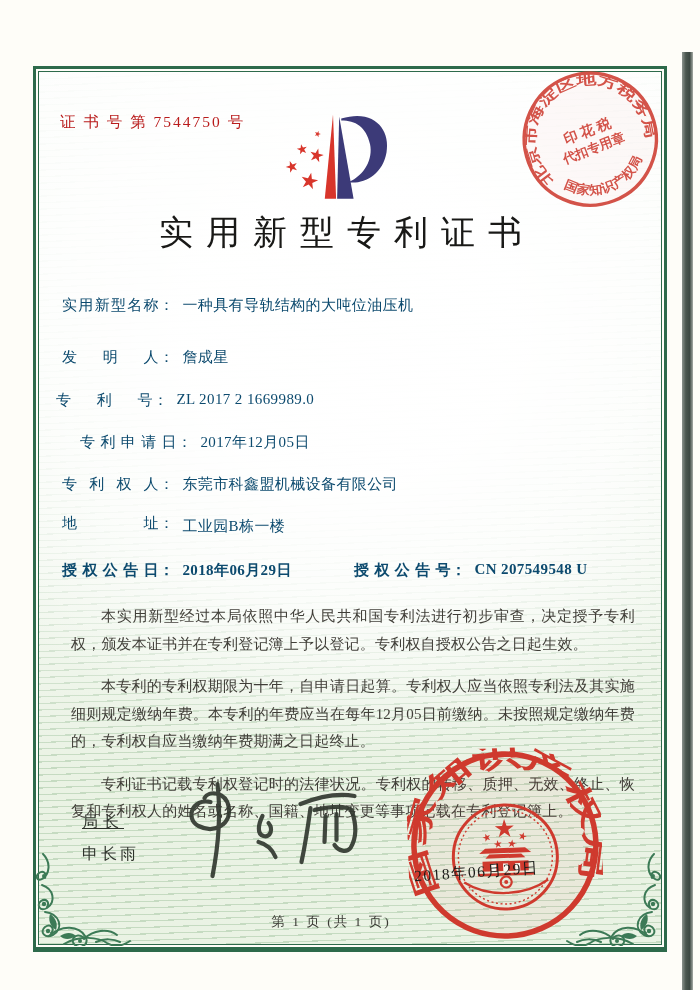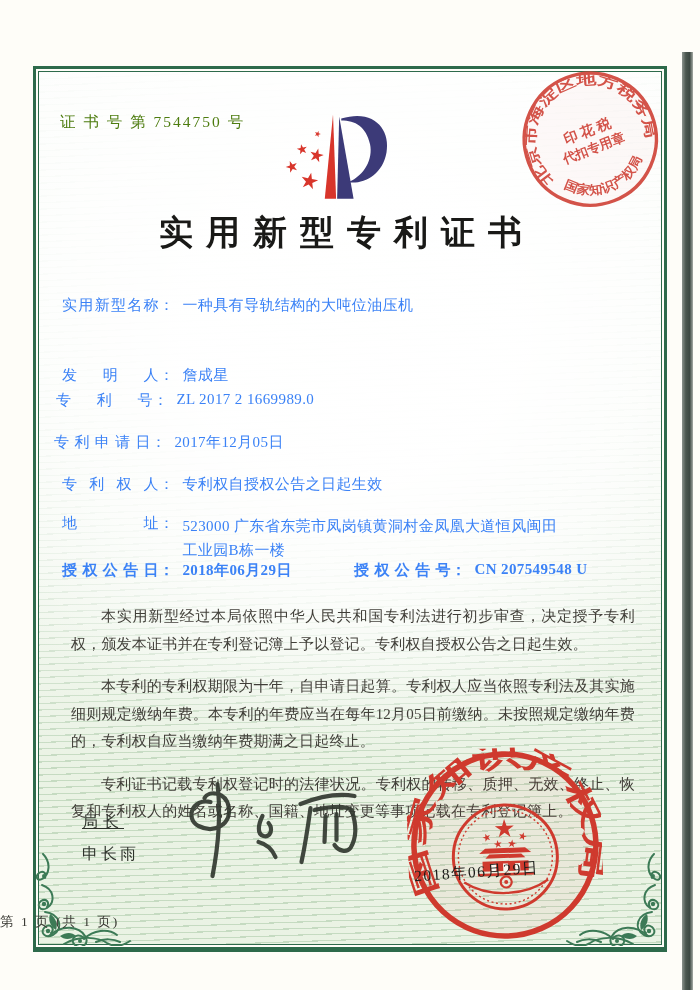--- a/index.html
+++ b/index.html
@@ -9,39 +9,39 @@
         background:linear-gradient(90deg,#8b938d 0%,#4b5750 35%,#3c4842 70%,#a7aca6 100%);}
   .frame{position:absolute;left:33px;top:66px;width:634px;height:886px;box-sizing:border-box;
         border:3px solid #2d6a4b;border-bottom-width:5px;}
   .frame-inner{position:absolute;inset:2px;border:1px solid #2d6a4b;
         background-color:#e9f2e3;
         background-image:
           radial-gradient(ellipse 78% 50% at 50% 30%, rgba(255,255,255,.97) 35%, rgba(255,255,255,.72) 62%, rgba(255,255,255,0) 96%),
           linear-gradient(180deg, rgba(255,255,255,.9) 0%, rgba(255,255,255,.5) 55%, rgba(255,255,255,.05) 80%),
           repeating-linear-gradient(178deg, rgba(104,158,104,.30) 0px, rgba(104,158,104,.30) 1.2px, rgba(255,255,255,0) 1.2px, rgba(255,255,255,0) 6.5px);}
   .t{position:absolute;white-space:nowrap;}
-  .cert-no{left:60px;top:112px;font-size:15.5px;letter-spacing:2px;color:#4d7c0f;}
-  .title{left:0;right:38px;top:210px;text-align:center;font-size:34px;font-weight:bold;
+  .cert-no{left:60px;top:112px;font-size:15.5px;letter-spacing:2px;color:#b91c1c;}
+  .title{left:0;right:38px;top:210px;text-align:center;font-size:34px;font-weight:normal;
         letter-spacing:13px;color:#191917;margin-left:32px;}
-  .frow{font-size:15px;letter-spacing:.4px;color:#3b82f6;}
+  .frow{font-size:15px;letter-spacing:.4px;color:#0c4a6e;}
   .flabel{display:inline-block;width:97px;text-align:justify;text-align-last:justify;vertical-align:top;}
   .fcolon{display:inline-block;margin-right:8px;vertical-align:top;}
   .fvalue{display:inline-block;vertical-align:top;}
   .addr-val{line-height:24px;}
   .grant2{position:absolute;left:292px;top:0;}
   .paras{position:absolute;left:56px;top:588px;width:594px;}
   .paras p{margin:15px;text-indent:2em;font-size:15px;line-height:27.5px;letter-spacing:.2px;
         text-align:justify;color:#403e38;}
   .officer-title{left:82px;top:812px;font-size:16px;letter-spacing:5px;color:#2e332c;text-decoration:underline;}
   .officer-name{left:82px;top:844px;font-size:16px;letter-spacing:3px;color:#2e332c;}
   .sig{position:absolute;left:168px;top:780px;}
   .seal{position:absolute;left:408px;top:748px;transform:rotate(-2deg);}
   .seal-date{left:414px;top:862px;font-size:15.5px;letter-spacing:1.5px;color:#1d1d1b;
         transform:rotate(-4deg);font-family:"Liberation Serif","DejaVu Serif",serif;}
-  .footer{left:0;right:38px;top:913px;font-size:13.5px;letter-spacing:2px;color:#3b3b35;}
+  .footer{left:0;right:38px;top:913px;text-align:center;font-size:13.5px;letter-spacing:2px;color:#3b3b35;}
   .tax-stamp{position:absolute;left:512px;top:60px;transform:rotate(-21deg);opacity:.92;}
   .flourish{position:absolute;}
   .fl-left{left:36px;top:852px;}
   .fl-right{left:566px;top:852px;transform:scaleX(-1);}
   .logo{position:absolute;left:273px;top:99px;}
 </style>
 </head>
 <body>
 
 <svg width="0" height="0" style="position:absolute">
@@ -126,34 +126,34 @@
       <text x="0" y="-4" text-anchor="middle" font-size="14" font-weight="bold" fill="#d0453a" font-family="Liberation Serif, DejaVu Serif, serif">印 花 税</text>
       <text x="0" y="14" text-anchor="middle" font-size="13" font-weight="bold" fill="#d0453a" font-family="Liberation Serif, DejaVu Serif, serif">代扣专用章</text>
     </svg>
   </div>
 
   <div class="t title">实用新型专利证书</div>
 
   <div class="t frow" style="left:62px;top:296px;">
     <span class="flabel">实用新型名称</span><span class="fcolon">：</span><span class="fvalue">一种具有导轨结构的大吨位油压机</span>
   </div>
-  <div class="t frow" style="left:62px;top:366px;">
+  <div class="t frow" style="left:62px;top:348px;">
     <span class="flabel">发明人</span><span class="fcolon">：</span><span class="fvalue">詹成星</span>
   </div>
   <div class="t frow" style="left:56px;top:391px;">
     <span class="flabel">专利号</span><span class="fcolon">：</span><span class="fvalue">ZL 2017 2 1669989.0</span>
   </div>
-  <div class="t frow" style="left:54px;top:433px;">
+  <div class="t frow" style="left:80px;top:433px;">
     <span class="flabel">专利申请日</span><span class="fcolon">：</span><span class="fvalue">2017年12月05日</span>
   </div>
   <div class="t frow" style="left:62px;top:475px;">
-    <span class="flabel">专利权人</span><span class="fcolon">：</span><span class="fvalue">专利权自授权公告之日起生效</span>
+    <span class="flabel">专利权人</span><span class="fcolon">：</span><span class="fvalue">东莞市科鑫盟机械设备有限公司</span>
   </div>
   <div class="t frow" style="left:62px;top:514px;">
-    <span class="flabel">地址</span><span class="fcolon">：</span><span class="fvalue addr-val"><span style="display:block">523000 广东省东莞市凤岗镇黄洞村金凤凰大道恒风闽田</span><span style="display:block">工业园B栋一楼</span></span>
+    <span class="flabel">地址</span><span class="fcolon">：</span><span class="fvalue addr-val"><span style="display:block">工业园B栋一楼</span></span>
   </div>
   <div class="t frow" style="left:62px;top:561px;width:580px;font-weight:bold;">
     <span class="flabel">授权公告日</span><span class="fcolon">：</span><span class="fvalue">2018年06月29日</span>
     <span class="grant2">
       <span class="flabel">授权公告号</span><span class="fcolon">：</span><span class="fvalue">CN 207549548 U</span>
     </span>
   </div>
 
   <div class="paras">
     <p>本实用新型经过本局依照中华人民共和国专利法进行初步审查，决定授予专利权，颁发本证书并在专利登记簿上予以登记。专利权自授权公告之日起生效。</p>

